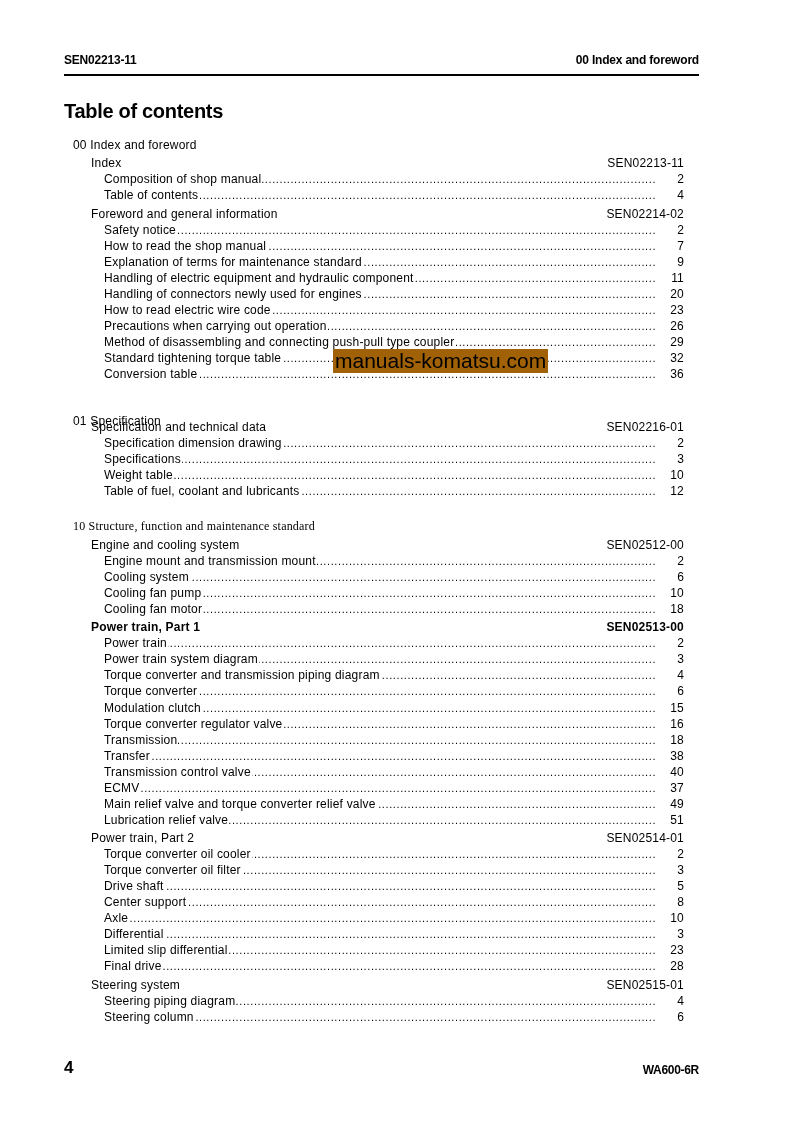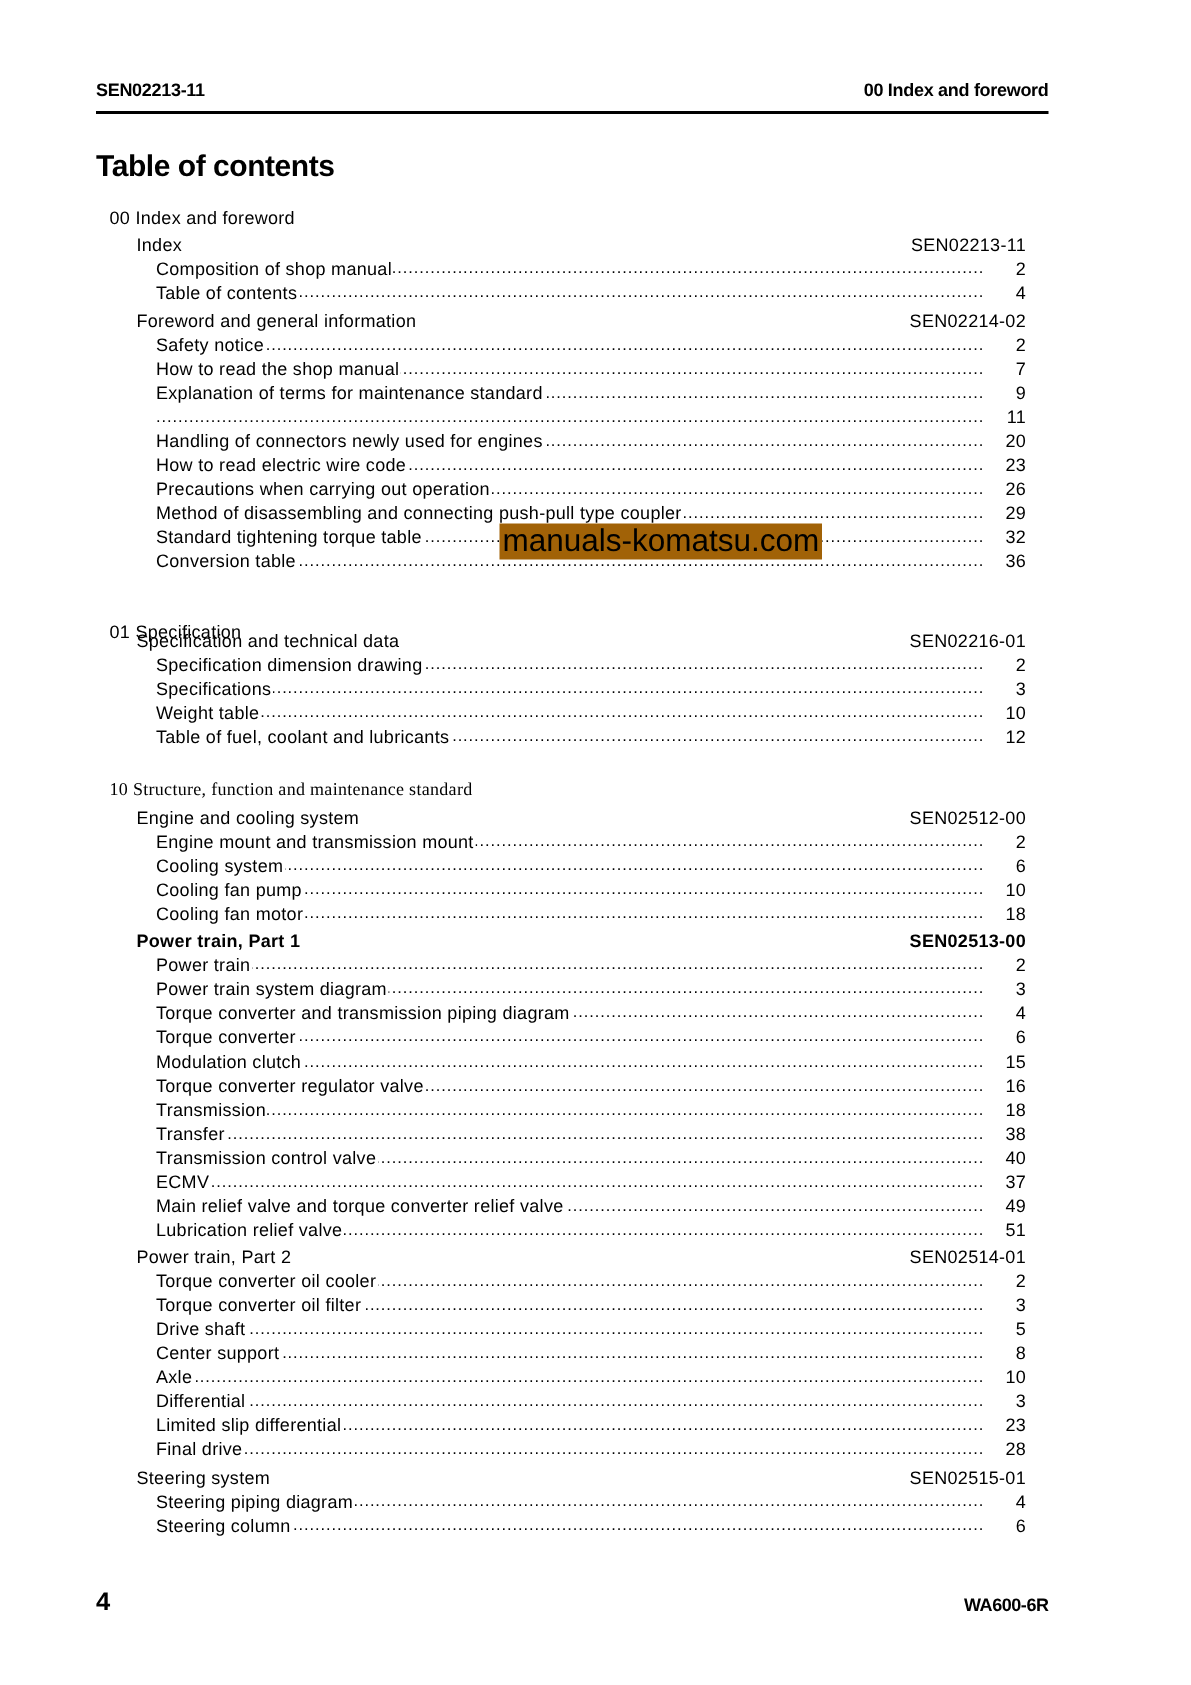--- a/index.html
+++ b/index.html
@@ -57,20 +57,21 @@
       <span class="txt">How to read the shop manual</span>
       <span class="pg">7</span>
     </div>
     <div class="row lvl2" style="top: 117px;">
       <span class="dots">....................................................................................................................................................................................................................................................................</span>
       <span class="txt">Explanation of terms for maintenance standard</span>
       <span class="pg">9</span>
     </div>
     <div class="row lvl2" style="top: 133px;">
       <span class="dots">....................................................................................................................................................................................................................................................................</span>
+      <span class="txt">Handling of electric equipment and hydraulic component</span>
       <span class="pg">11</span>
     </div>
     <div class="row lvl2" style="top: 149px;">
       <span class="dots">....................................................................................................................................................................................................................................................................</span>
       <span class="txt">Handling of connectors newly used for engines</span>
       <span class="pg">20</span>
     </div>
     <div class="row lvl2" style="top: 165px;">
       <span class="dots">....................................................................................................................................................................................................................................................................</span>
       <span class="txt">How to read electric wire code</span>

